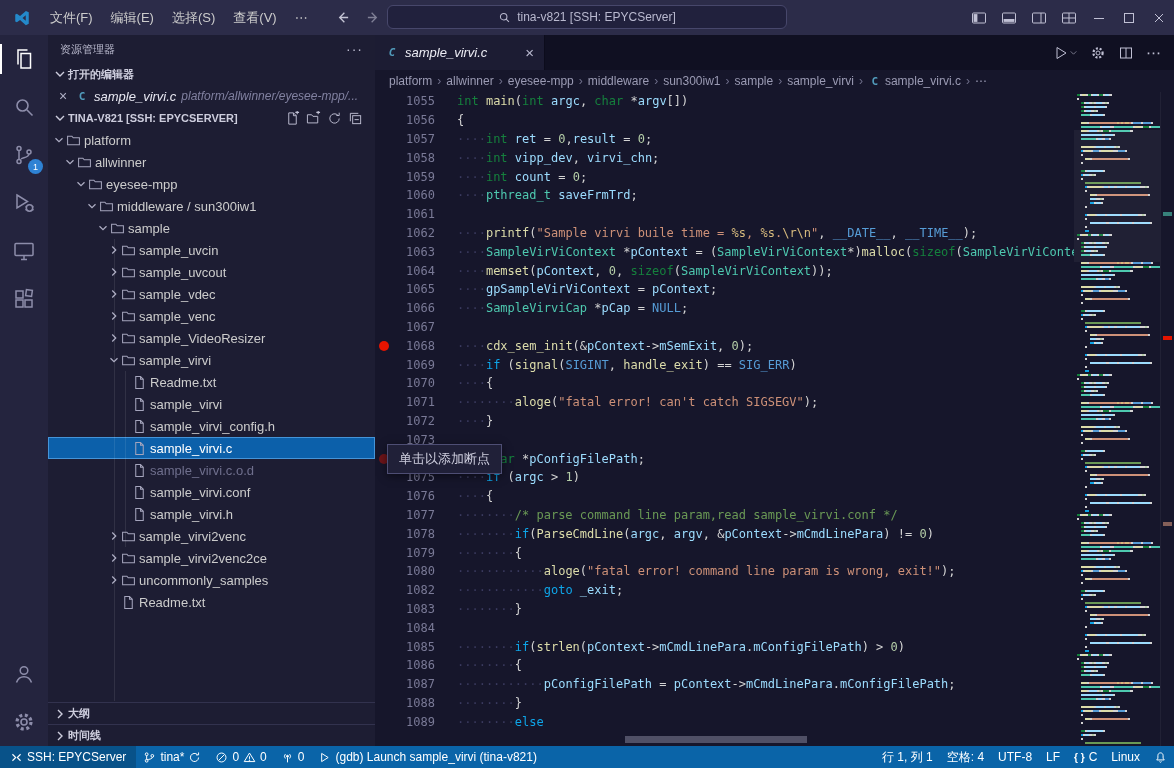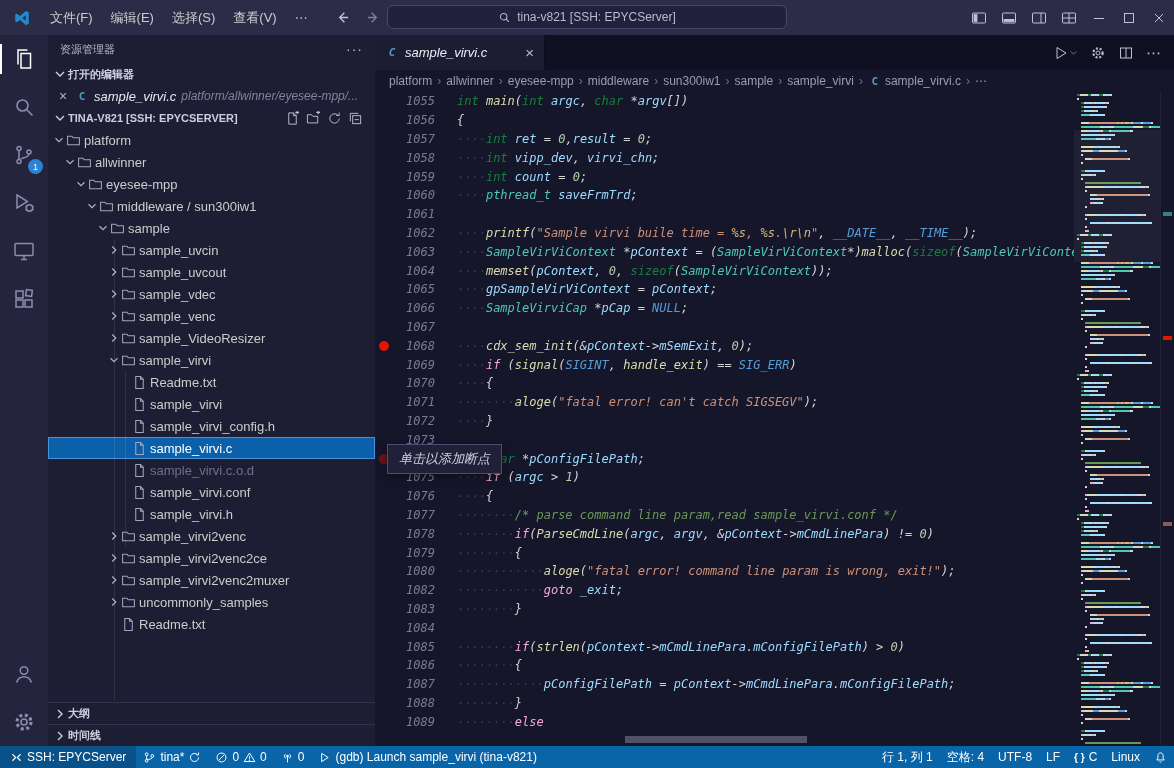--- a/index.html
+++ b/index.html
@@ -77,30 +77,30 @@
   .run-combo svg { width:15px; height:15px; }
   .more-dots { font-size:15px; letter-spacing:1px; font-style:normal; }
 
   .breadcrumbs { height:22px; background:#16162b; display:flex; align-items:center; padding-left:14px; font-size:12px;
     color:#9b9bb4; white-space:nowrap; overflow:hidden; }
   .bc-sep { margin:0 5px; color:#6e6e8a; }
   .bc-item { display:inline-flex; align-items:center; gap:3px; }
 
   .editor-body { flex:1; display:flex; min-height:0; position:relative; }
   .code-area { flex:1; position:relative; overflow:hidden; background:#16162b;
-    font-family:"DejaVu Sans Mono", monospace; font-size:12px;font-style:italic; }
+    font-family:"DejaVu Sans Mono", monospace; font-size:12px; }
   .code-line { height:18.8px; display:flex; align-items:center; flex-wrap:nowrap; }
   .bp-margin { width:18px; height:18.8px; flex:none; position:relative; }
   .bp-active::after, .bp-hover::after { content:''; position:absolute; width:10px; height:10px; border-radius:50%;
     background:#e51400; left:4px; top:4.4px; }
   .bp-hover::after { opacity:.42; }
   .line-number { width:42px; flex:none; text-align:right; color:#7a7a97; }
   .line-text { padding-left:22px; white-space:pre; }
 
-  .tok-kw{color:#15803d} .tok-ctl{color:#f9a8d4} .tok-type{color:#4ec9b0} .tok-fn{color:#dcdcaa}
+  .tok-kw{color:#15803d} .tok-ctl{color:#0ea5e9} .tok-type{color:#4ec9b0} .tok-fn{color:#dcdcaa}
   .tok-var{color:#9cdcfe} .tok-str{color:#ce9178} .tok-esc{color:#d7ba7d} .tok-num{color:#b5cea8}
   .tok-cmt{color:#6a9955} .tok-pl{color:#d4d4d4} .tok-macro{color:#569cd6} .tok-ws{color:#3a3a5e}
 
   .bp-tooltip { position:absolute; top:352px; left:12px; background:#202038; border:1px solid #4e4e74;
     color:#cecede; font-size:13px; font-family:"Liberation Sans", sans-serif; padding:5px 11px; z-index:6;
     box-shadow:0 2px 8px rgba(0,0,0,.5); white-space:nowrap; }
   .hscroll { position:absolute; bottom:3px; left:250px; width:182px; height:7px; background:rgba(175,175,200,.38); z-index:5; }
 
   .minimap { width:86px; background:#16162b; overflow:hidden; padding:2px 0 0 3px; position:relative; }
   .mm-row { height:2px; margin-bottom:2px; white-space:nowrap; overflow:hidden; font-size:0; }
@@ -550,33 +550,20 @@
             <svg viewBox="0 0 16 16">
               <path d="M6 4l4 4-4 4" fill="none" stroke="currentColor" stroke-width="1.4"></path>
             </svg>
           </span>
           <span class="tree-icon">
             <svg viewBox="0 0 16 16">
               <path d="M1.7 3.4h4.6l1.4 1.7h6.6v7.5H1.7z" fill="none" stroke="currentColor" stroke-width="1.1"></path>
             </svg>
           </span>
           <span class="tree-label">sample_virvi2venc2ce</span>
-        </div>
-        <div class="tree-item" style="padding-left: 59px;">
-          <span class="chevron">
-            <svg viewBox="0 0 16 16">
-              <path d="M6 4l4 4-4 4" fill="none" stroke="currentColor" stroke-width="1.4"></path>
-            </svg>
-          </span>
-          <span class="tree-icon">
-            <svg viewBox="0 0 16 16">
-              <path d="M1.7 3.4h4.6l1.4 1.7h6.6v7.5H1.7z" fill="none" stroke="currentColor" stroke-width="1.1"></path>
-            </svg>
-          </span>
-          <span class="tree-label">sample_virvi2venc2muxer</span>
         </div>
         <div class="tree-item" style="padding-left: 59px;">
           <span class="chevron">
             <svg viewBox="0 0 16 16">
               <path d="M6 4l4 4-4 4" fill="none" stroke="currentColor" stroke-width="1.4"></path>
             </svg>
           </span>
           <span class="tree-icon">
             <svg viewBox="0 0 16 16">
               <path d="M1.7 3.4h4.6l1.4 1.7h6.6v7.5H1.7z" fill="none" stroke="currentColor" stroke-width="1.1"></path>

